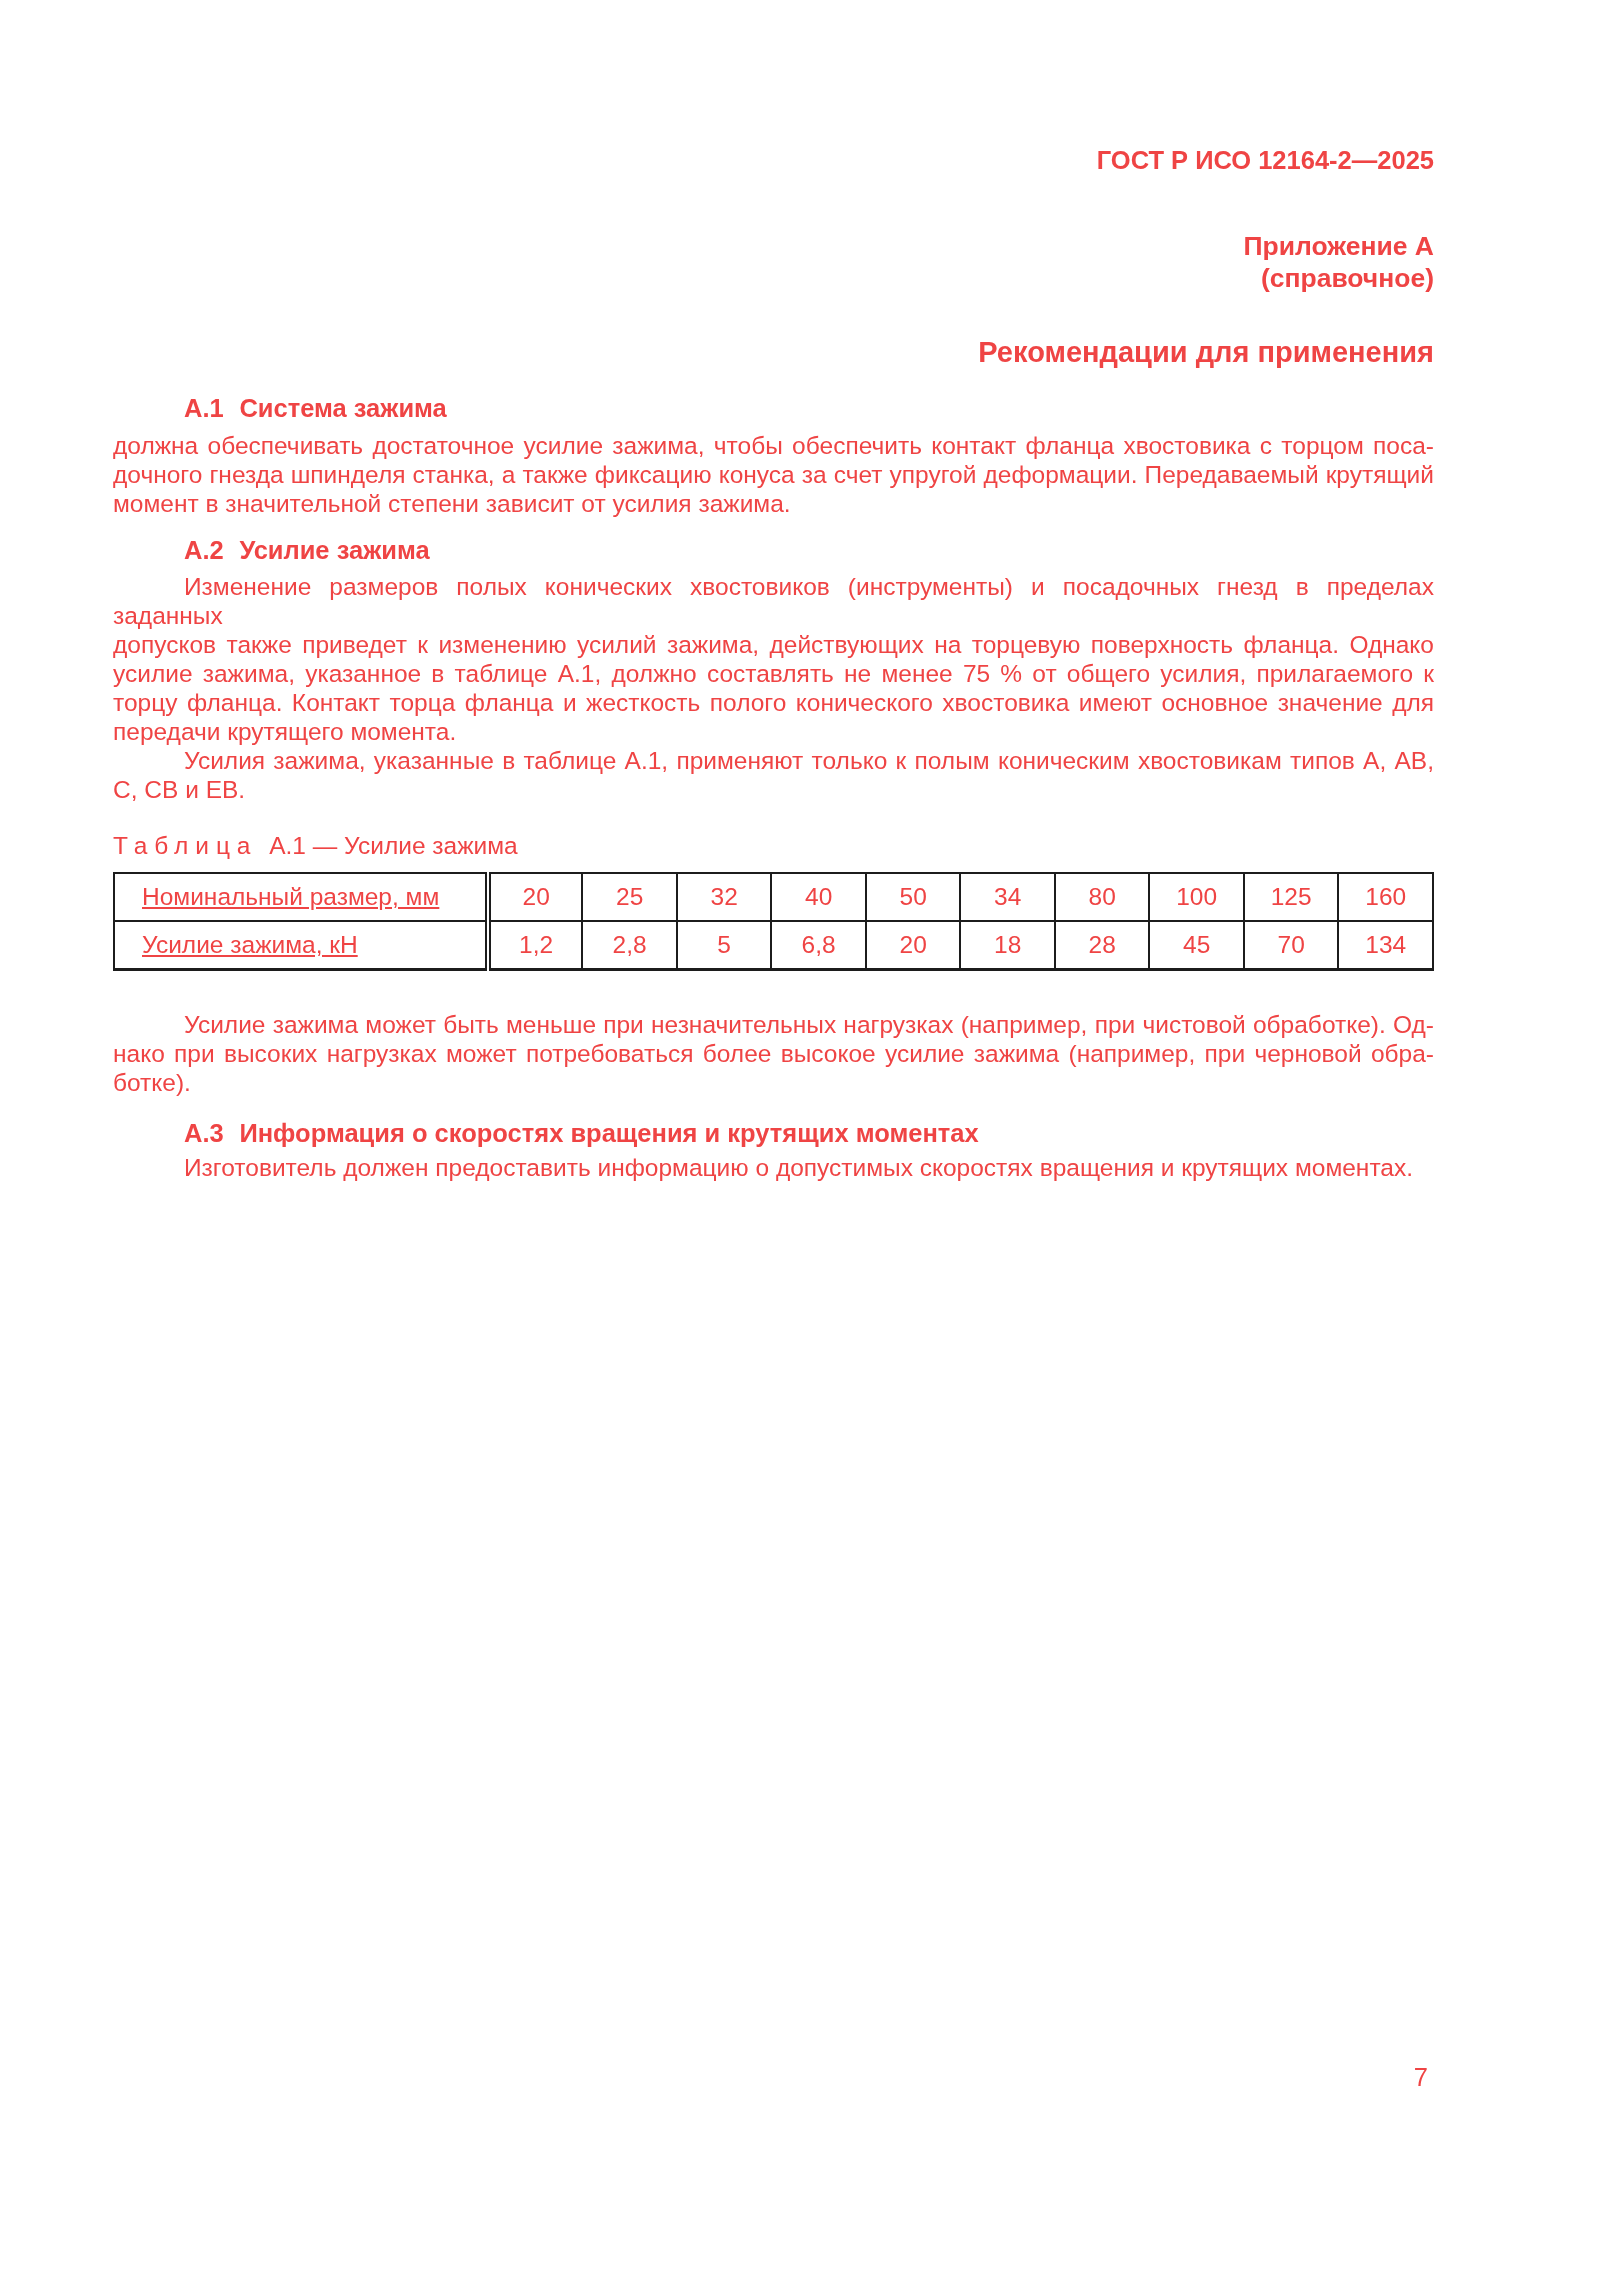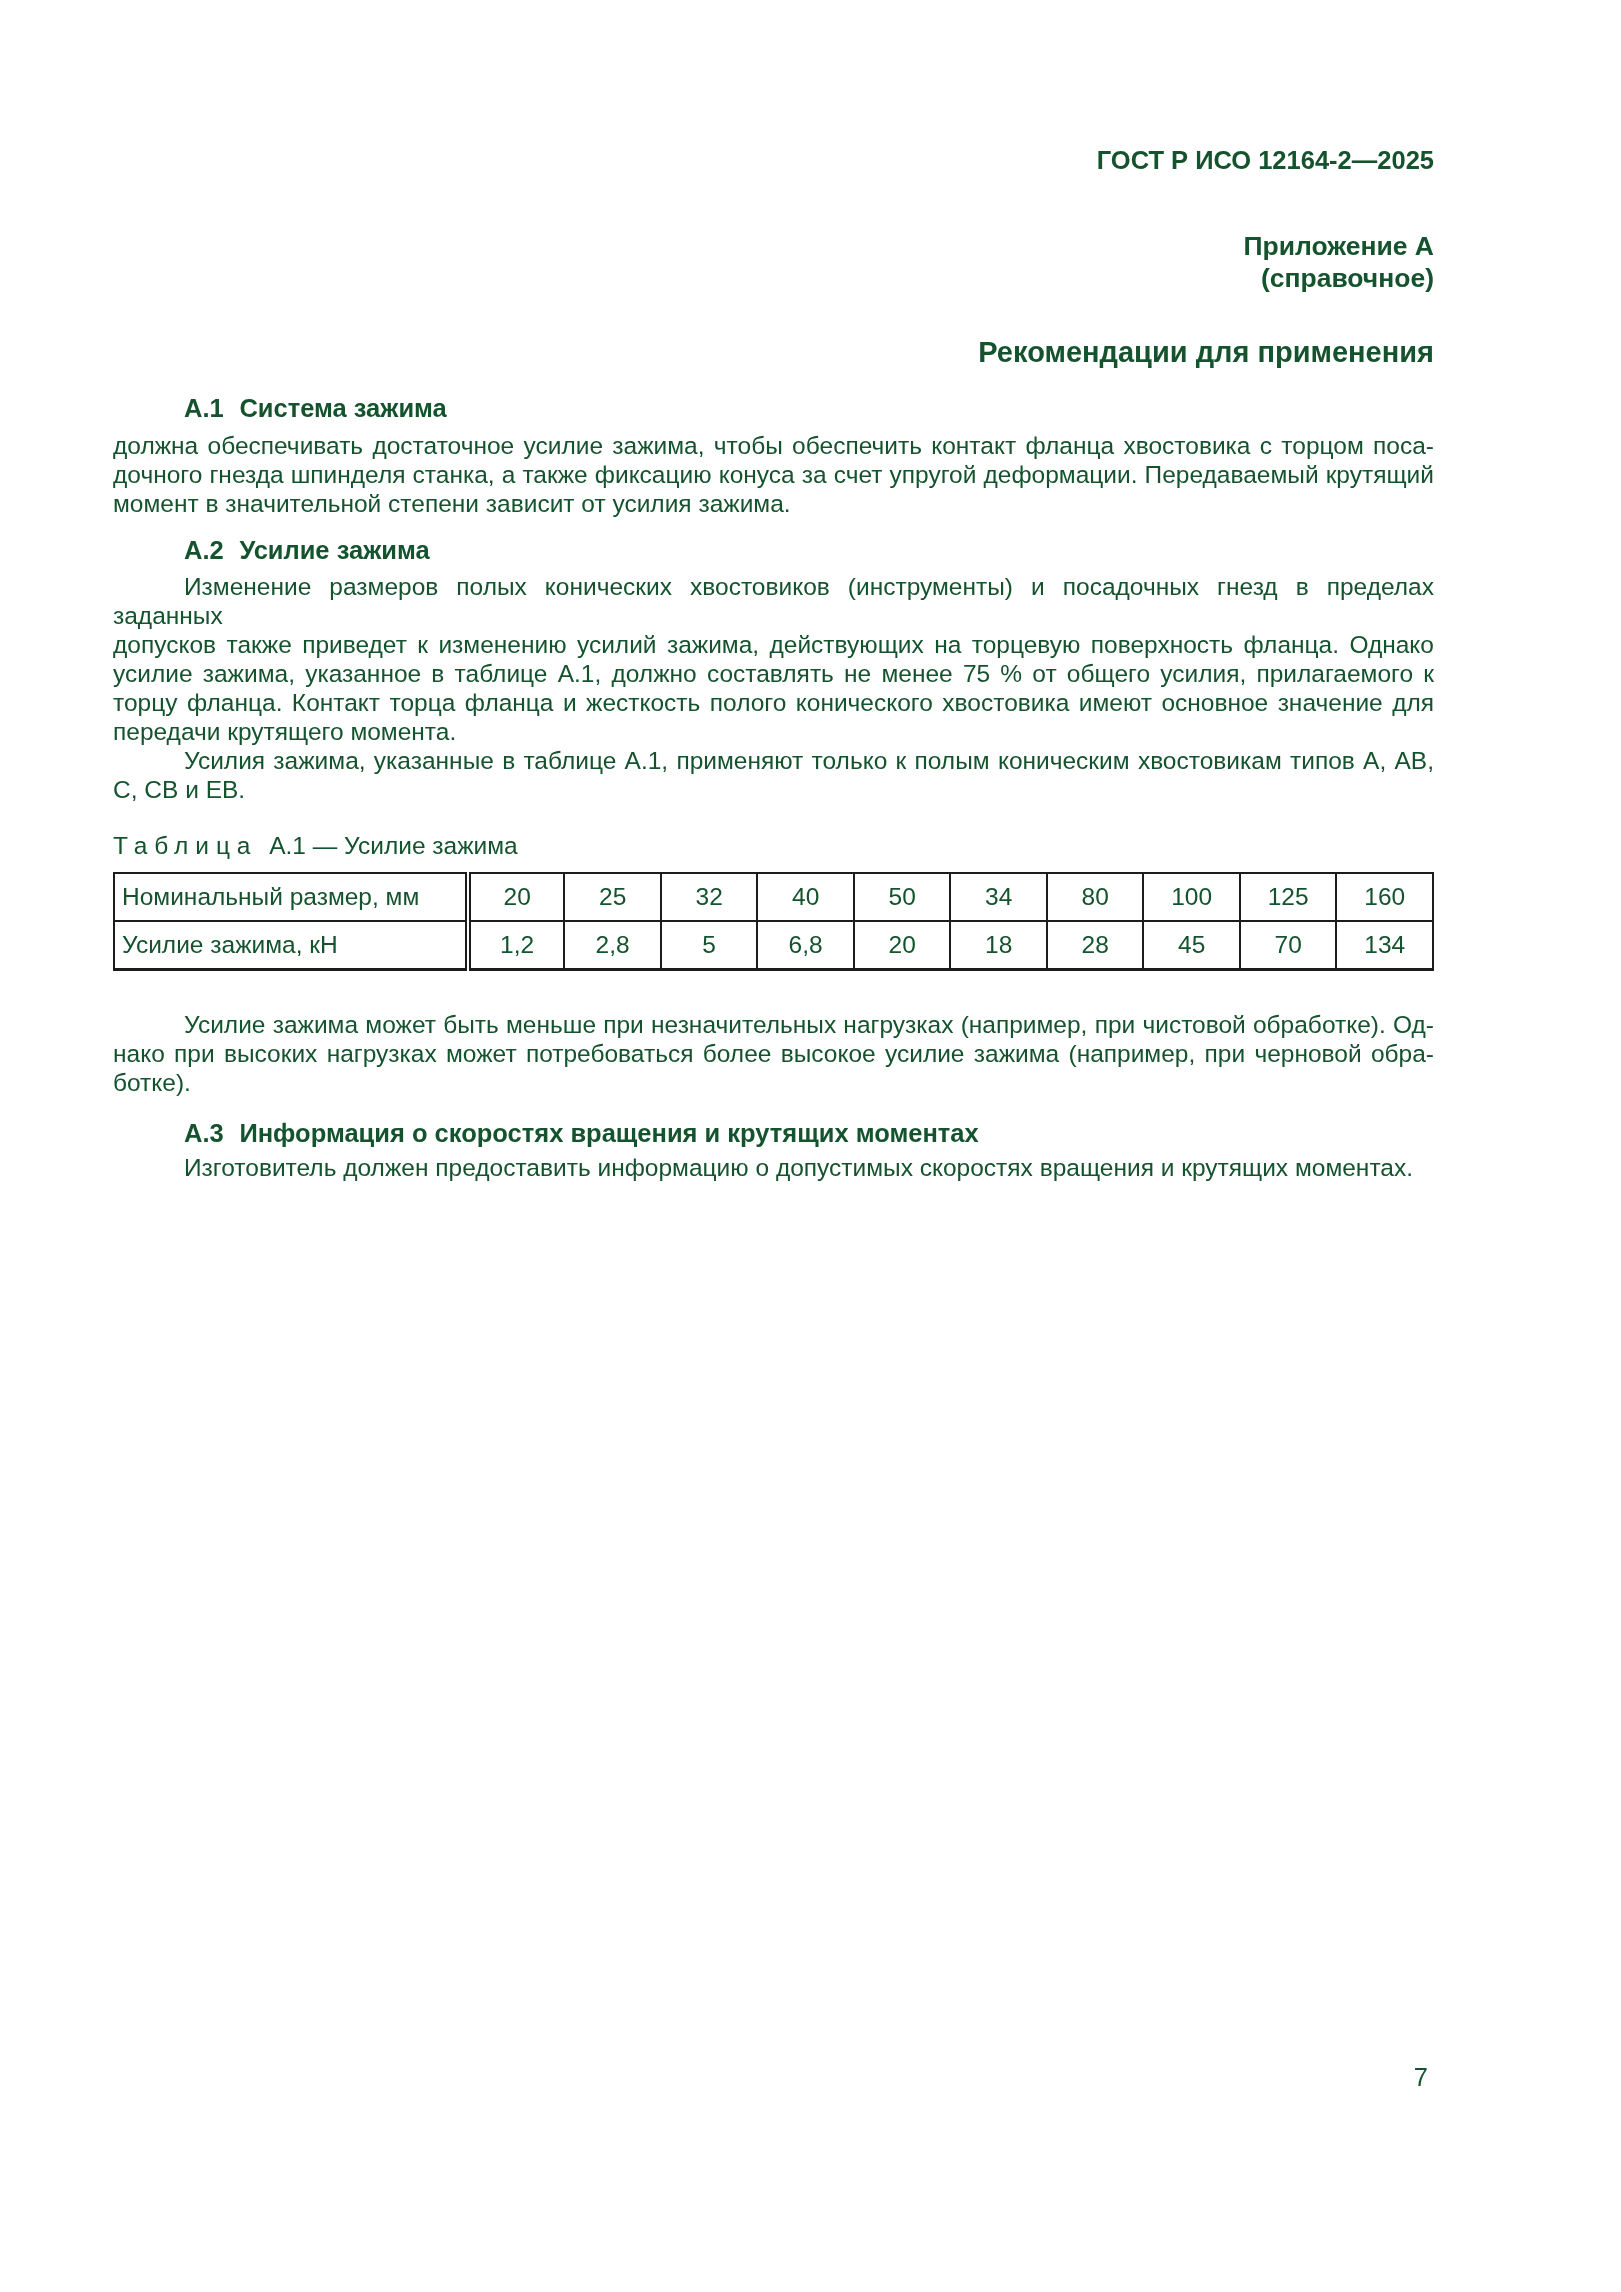--- a/index.html
+++ b/index.html
@@ -2,21 +2,21 @@
 <html lang="ru"><head>
 <meta charset="utf-8">
 <style>
   html, body { margin: 0; padding: 0; background: #e8e8e8; }
   .page {
     position: relative;
     width: 1621px;
     height: 2293px;
     margin: 0 auto;
     background: #ffffff;
-    color: #14532d;
+    color: #ef4444;
     font-family: "Liberation Sans", sans-serif;
     font-size: 24.5px;
     line-height: 29px;
     overflow: hidden;
   }
   .content { padding: 0 187px 0 113px; }
 
   .doc-header {
     margin-top: 145px;
     text-align: right;
@@ -77,22 +77,23 @@
     border: 2px solid #1c1c1c;
     height: 46px;
     text-align: center;
     vertical-align: middle;
     font-size: 24.5px;
     padding: 0 3.9px;
   }
   .force-table td.row-label {
     width: 339px;
     text-align: left;
-    padding-left: 7px;
+    padding-left: 27px;
     border-right: 6.9px double #1c1c1c;
+    text-decoration: underline;
   }
 
   .page-num {
     position: absolute;
     top: 2062px;
     right: 193px;
     font-size: 25.5px;
     line-height: 30px;
   }
 </style>

